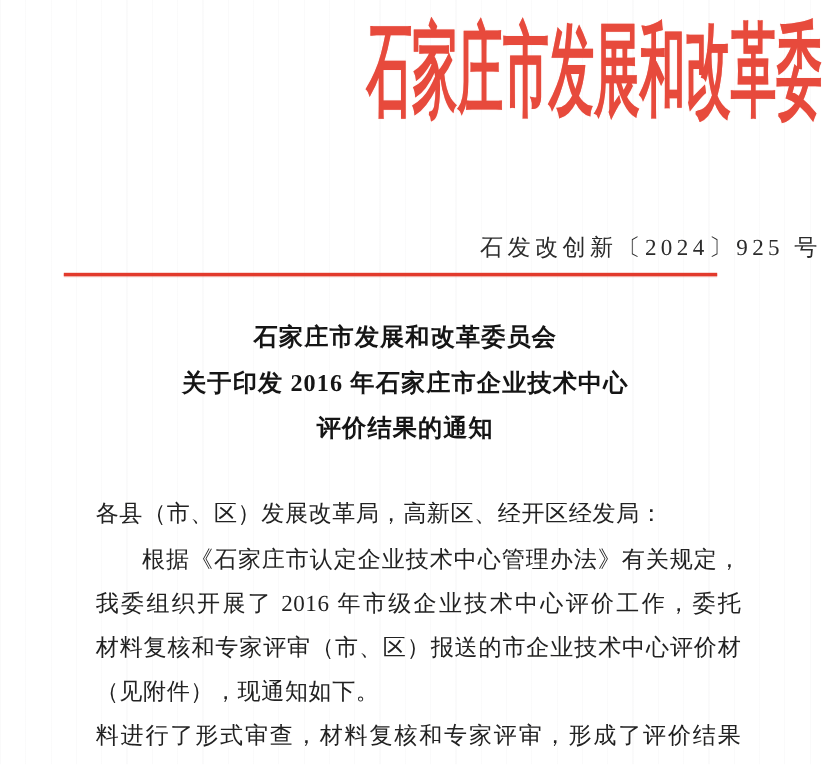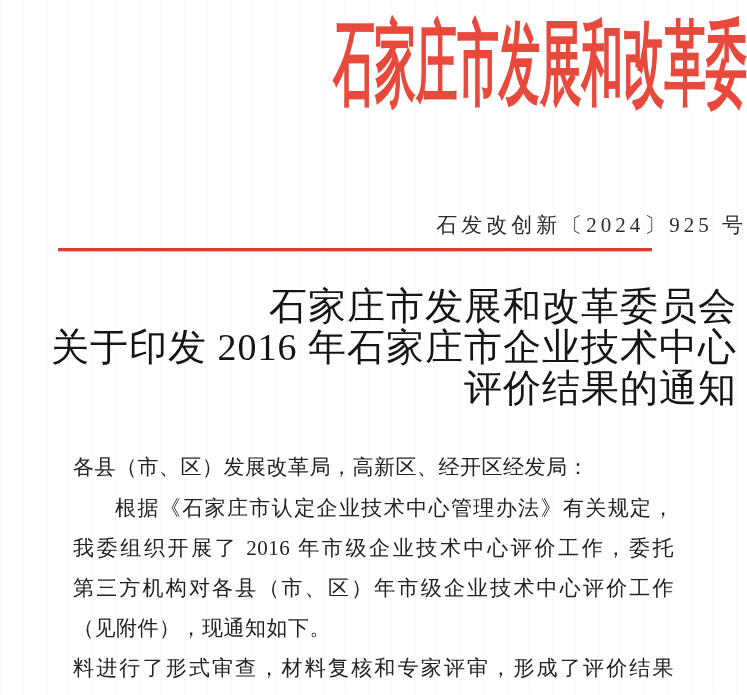--- a/index.html
+++ b/index.html
@@ -47,38 +47,38 @@
     position: absolute;
     top: 248px; left: 58px;
     width: 594px; height: 3px;
     background: #e23a2c;
     box-shadow: 0 1px 0 rgba(226,58,44,0.35);
   }
   .doc-title {
     position: absolute;
     top: 286px; left: 0; right: 10px;
     margin: 0;
-    text-align: right;
-    font-size: 38px;
-    font-weight: normal;
+    text-align: center;
+    font-size: 22px;
+    font-weight: bold;
     line-height: 41px;
     letter-spacing: 1px;
     color: #151515;
   }
   .doc-title .title-line { display: block; }
   .doc-body {
     position: absolute;
     top: 447px; left: 73px;
     width: 601px;
     font-size: 21px;
     line-height: 40px;
     letter-spacing: 0.5px;
     color: #222222;
   }
-  .body-line { white-space: nowrap; }
+  .body-line { white-space: nowrap; margin-left: 14px; }
   .body-line.fill {
     white-space: normal;
     text-align: justify;
     text-align-last: justify;
   }
   .body-line.indent { text-indent: 2em; }
   .salutation { margin-bottom: 1px; }
 </style>
 </head>
 <body>
@@ -96,18 +96,18 @@
   <h1 class="doc-title">
     <span class="title-line">石家庄市发展和改革委员会</span>
     <span class="title-line">关于印发 2016 年石家庄市企业技术中心</span>
     <span class="title-line">评价结果的通知</span>
   </h1>
 
   <div class="doc-body">
     <div class="body-line salutation">各县（市、区）发展改革局，高新区、经开区经发局：</div>
     <div class="body-line fill indent">根据《石家庄市认定企业技术中心管理办法》有关规定，</div>
     <div class="body-line fill">我委组织开展了 2016 年市级企业技术中心评价工作，委托</div>
-    <div class="body-line fill">第三方机构对各县（市、区）年市级企业技术中心评价工作</div>
+    <div class="body-line fill">材料复核和专家评审（市、区）报送的市企业技术中心评价材</div>
     <div class="body-line">（见附件），现通知如下。</div>
     <div class="body-line fill">料进行了形式审查，材料复核和专家评审，形成了评价结果</div>
   </div>
 
 </div>
 
 </body></html>

